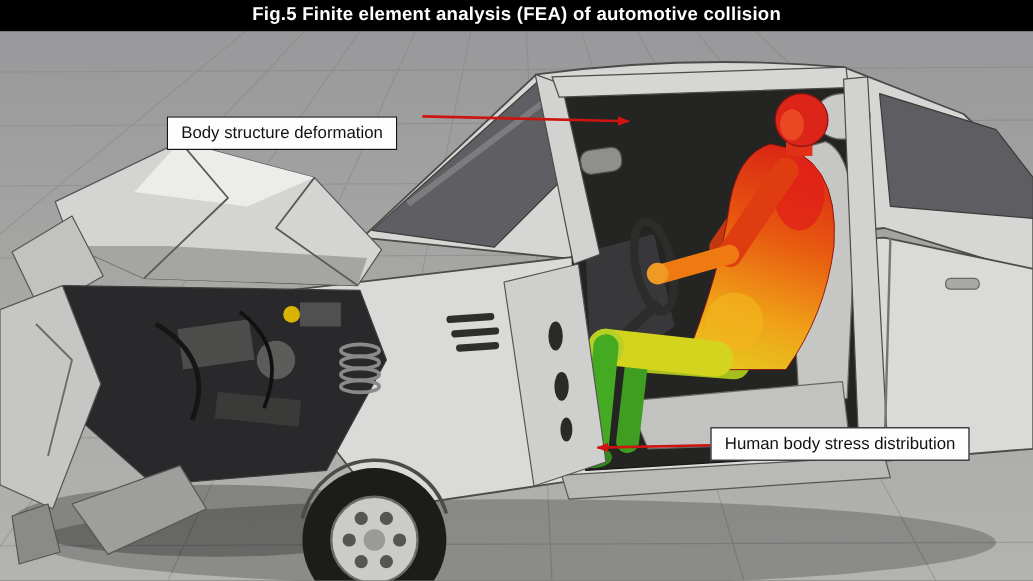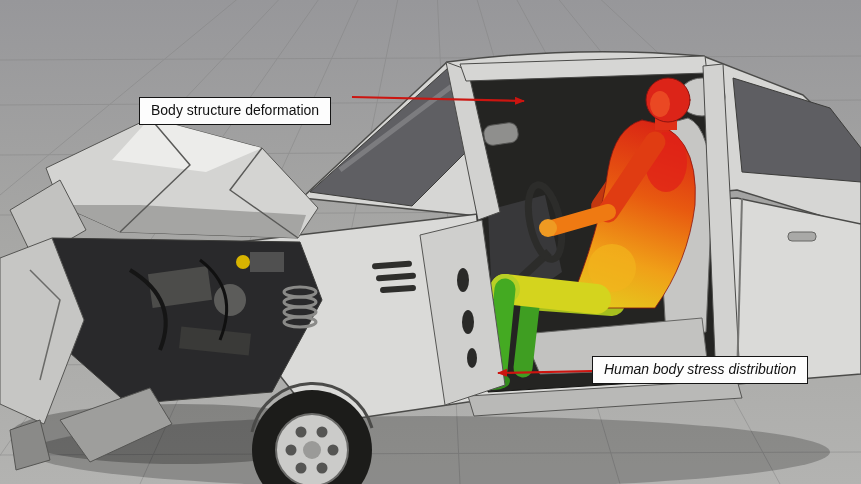--- a/index.html
+++ b/index.html
@@ -12,21 +12,21 @@
     background:#000; color:#fff;
     display:flex; align-items:center; justify-content:center;
     font-weight:bold; font-size:15.5px; letter-spacing:.2px; z-index:5;
   }
   .callout {
     position:absolute; z-index:6;
     background:#fdfdfd; border:1.6px solid #151515; color:#111;
     font-size:14px; line-height:1.2; padding:4px 11px 5px; white-space:nowrap;
   }
   .callout-deform { left:139px; top:84px;margin-top:13px; }
-  .callout-stress { left:592px; top:356px;font-style:italic; }
+  .callout-stress { left:592px; top:356px; }
 </style>
 </head>
 <body>
 
 <div class="stage">
 
   <svg class="scene" width="861" height="484" viewBox="0 0 861 484">
     <defs>
       <linearGradient id="bgGrad" x1="0" y1="0" x2="0" y2="1">
         <stop offset="0" stop-color="#97979a"></stop>
@@ -180,18 +180,21 @@
         <path d="M252,432 A62,62 0 0 1 372,428" fill="none" stroke="#4b4b49" stroke-width="3"></path>
       </g>
     </g>
 
     <g>
       <line x1="352" y1="97" x2="524" y2="101" stroke="#cc1510" stroke-width="2.2" marker-end="url(#arrowhead)"></line>
       <line x1="592" y1="371" x2="498" y2="373" stroke="#cc1510" stroke-width="2.2" marker-end="url(#arrowhead)"></line>
     </g>
   </svg>
 
+  <div class="titlebar">
+    <span>Fig.5 Finite element analysis (FEA) of automotive collision</span>
+  </div>
 
   <div class="callout callout-deform">Body structure deformation</div>
 
   <div class="callout callout-stress">Human body stress distribution</div>
 
 </div>
 
 </body></html>

